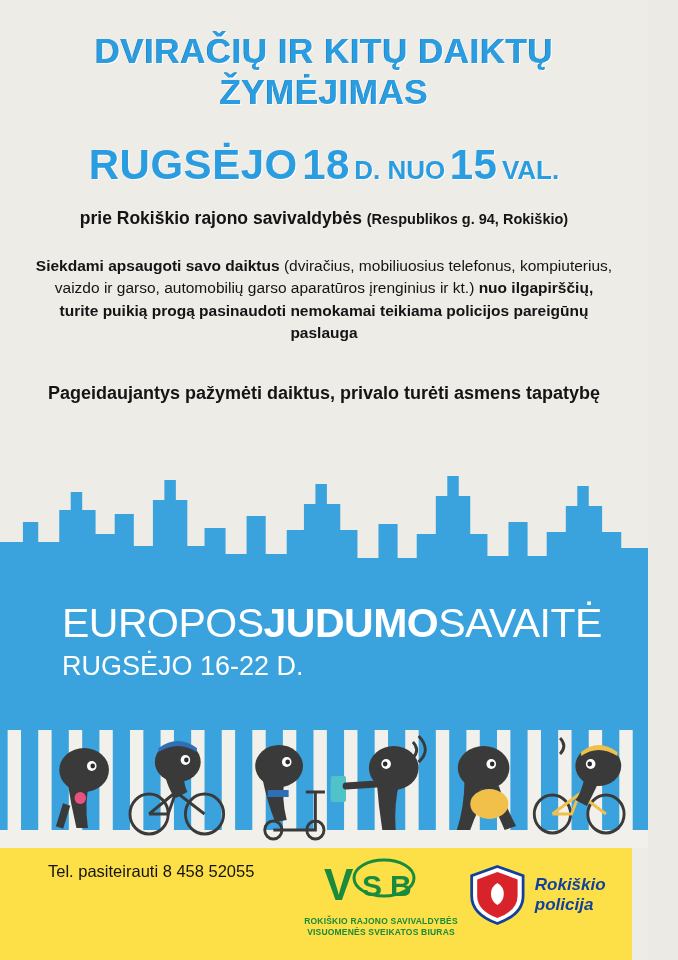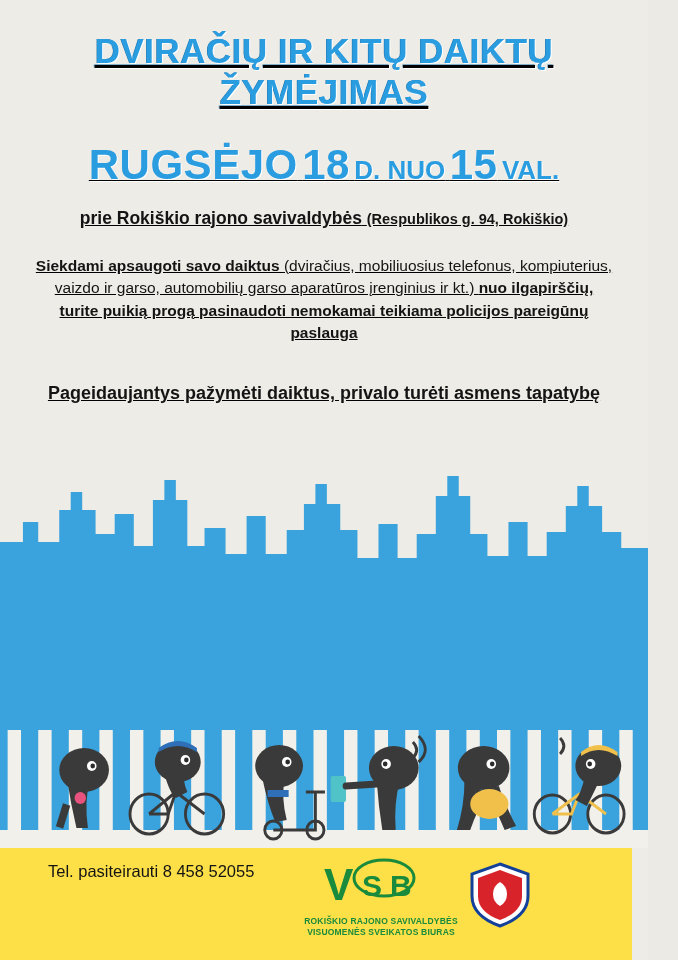--- a/index.html
+++ b/index.html
@@ -7,21 +7,20 @@
     width: 678px; height: 960px;
     font-family: "Liberation Sans", sans-serif;
     background: #eceae4;
     overflow: hidden;
   }
   .poster {
     position: relative;
     width: 648px; height: 960px;
     background: #edece7;
     overflow: hidden;
-    text-decoration: underline;
   }
 
   
   .top {
     position: relative;
     z-index: 5;
     padding: 30px 34px 0 34px;
     text-align: center;
   }
   .title {
@@ -191,20 +190,26 @@
       <path fill="#3aa3dd" d="M0,300 L0,72 L24,72 L24,52 L40,52 L40,72 L62,72 L62,40 L74,40 L74,22 L86,22 L86,40 L100,40
         L100,64 L120,64 L120,44 L140,44 L140,76 L160,76 L160,30 L172,30 L172,10 L184,10 L184,30 L196,30 L196,76
         L214,76 L214,58 L236,58 L236,84 L258,84 L258,46 L278,46 L278,84 L300,84 L300,60 L318,60 L318,34 L330,34
         L330,14 L342,14 L342,34 L356,34 L356,60 L374,60 L374,88 L396,88 L396,54 L416,54 L416,88 L436,88 L436,64
         L456,64 L456,26 L468,26 L468,6 L480,6 L480,26 L492,26 L492,64 L510,64 L510,86 L532,86 L532,52 L552,52
         L552,86 L572,86 L572,62 L592,62 L592,36 L604,36 L604,16 L616,16 L616,36 L630,36 L630,62 L650,62 L650,78
         L678,78 L678,300 Z"></path>
     </svg>
   </div>
 
+  <div class="band-text">
+    <div class="emw">
+      <span class="light">EUROPOS</span><span class="bold">JUDUMO</span><span class="light">SAVAITĖ</span>
+    </div>
+    <div class="emw-date">RUGSĖJO 16-22 D.</div>
+  </div>
 
   <div class="strip">
     <svg viewBox="0 0 678 130" preserveAspectRatio="none">
 
       <rect x="0" y="0" width="678" height="130" fill="#3aa3dd"></rect>
       <g fill="#f2f0eb">
         <rect x="8" y="12" width="14" height="118"></rect>
           <rect x="40" y="12" width="14" height="118"></rect>
         <rect x="72" y="12" width="14" height="118"></rect>
           <rect x="104" y="12" width="14" height="118"></rect>
@@ -306,16 +311,17 @@
       <div class="cap">ROKIŠKIO RAJONO SAVIVALDYBĖS</div>
       <div class="cap">VISUOMENĖS SVEIKATOS BIURAS</div>
     </div>
 
     <div class="logo-pol">
       <svg width="64" height="66" viewBox="0 0 64 66">
         <path d="M32 2 L60 12 L60 34 Q60 54 32 64 Q4 54 4 34 L4 12 Z" fill="#ffffff" stroke="#13419a" stroke-width="3"></path>
         <path d="M32 8 L54 16 L54 34 Q54 50 32 58 Q10 50 10 34 L10 16 Z" fill="#d8232a"></path>
         <path d="M32 20 q-7 4 -7 12 q0 8 7 12 q7 -4 7 -12 q0 -8 -7 -12 z" fill="#ffffff"></path>
       </svg>
+      <div class="txt">Rokiškio policija</div>
     </div>
   </div>
 
 </div>
 
 </body></html>

